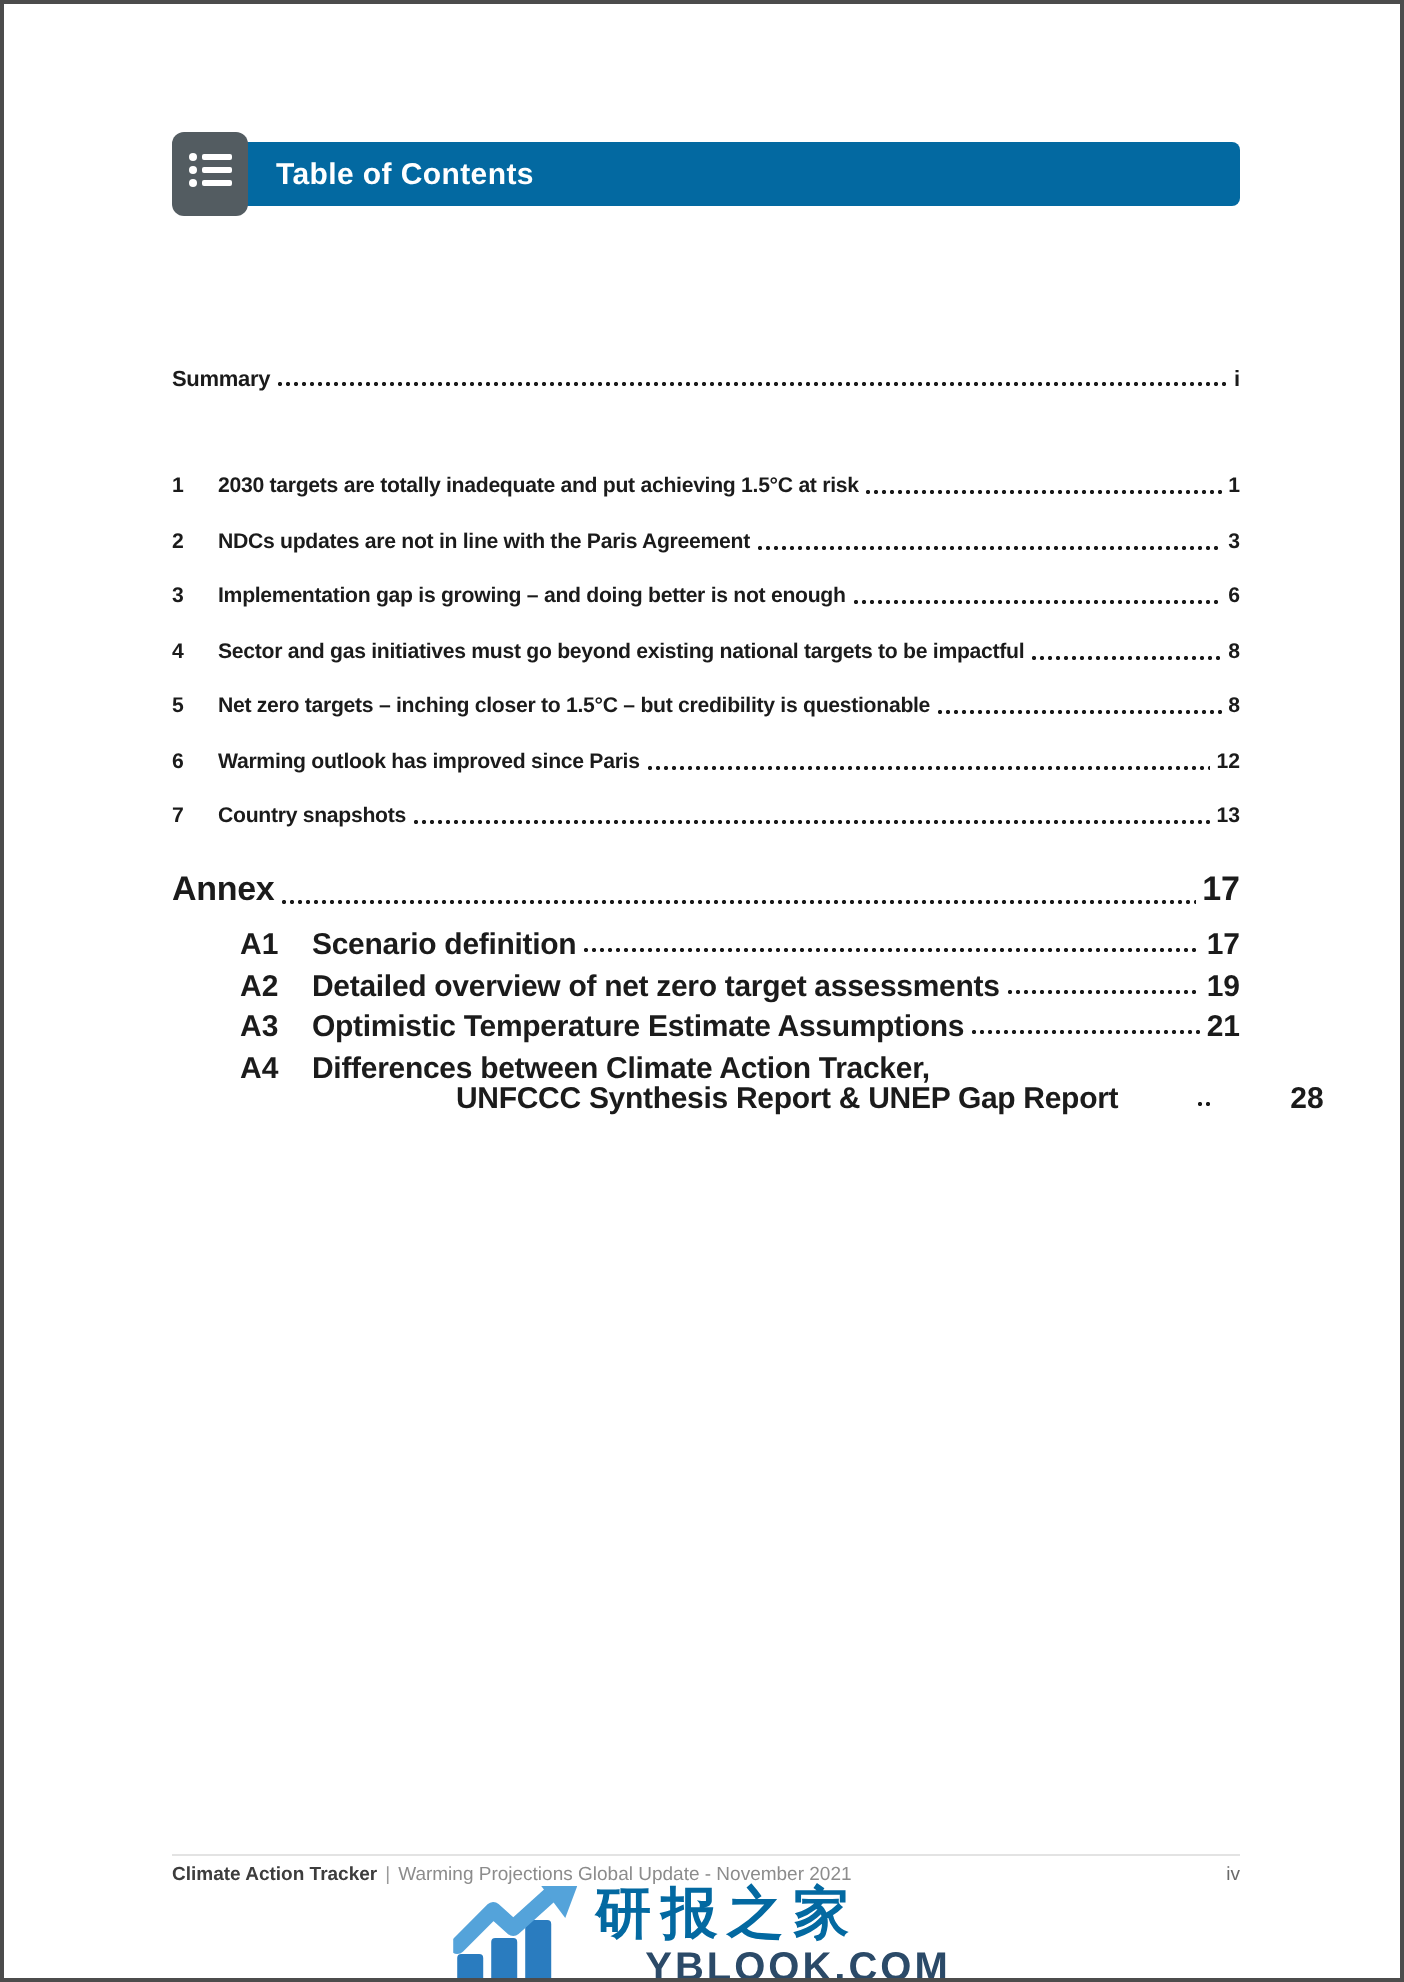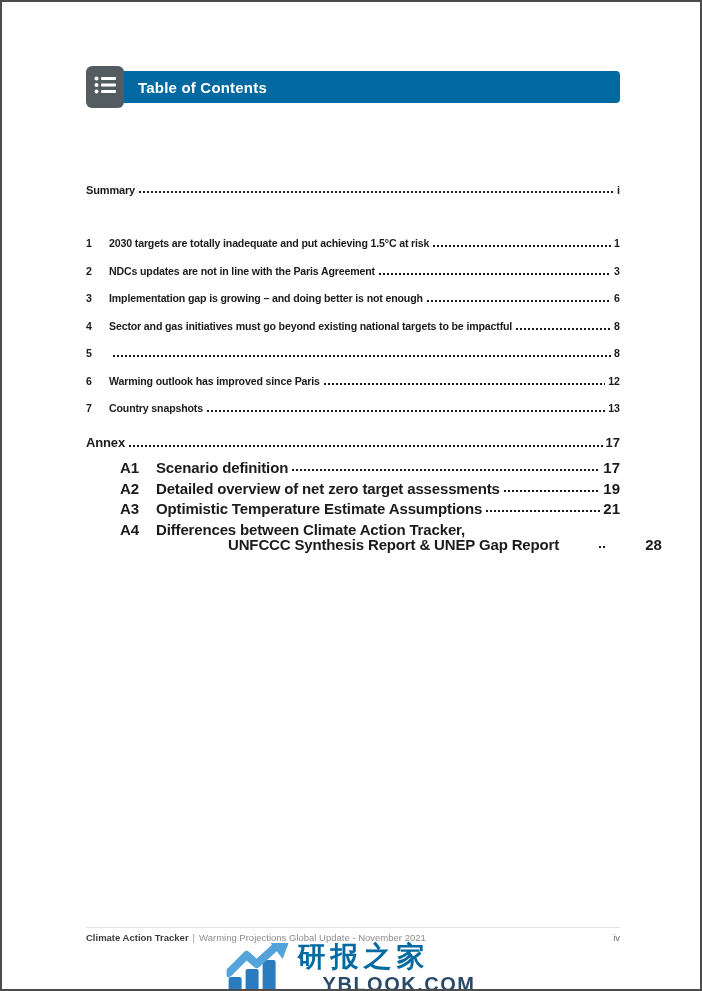--- a/index.html
+++ b/index.html
@@ -25,21 +25,21 @@
   .row .num{width:23px;flex-shrink:0;}
   .row .title{white-space:nowrap;flex-shrink:0;letter-spacing:-.15px;}
   .leader{
     flex:1;min-width:8px;height:4px;margin:0 3px 2px 3px;
     background-image:radial-gradient(circle,#1b1b1b 0.9px,rgba(0,0,0,0) 1.2px);
     background-size:4px 4px;background-repeat:repeat-x;background-position:left bottom;
   }
   .pageno{flex-shrink:0;}
   .summary-row{font-size:11px;margin-bottom:41px;}
   .item-row{font-size:10.6px;line-height:13px;margin-bottom:14.5px;}
-  .annex-row{font-size:13px;margin-top:20px;margin-bottom:12px;}
+  .annex-row{font-size:17px;margin-top:20px;margin-bottom:12px;}
   .sub-row{font-size:15px;line-height:12px;margin-bottom:8.5px;}
   .sub-row .indent{width:34px;flex-shrink:0;}
   .sub-row .num{width:36px;}
   .sub-row.cont{margin-top:-5px;gap:36px;}
   
   .footer-rule{position:absolute;left:84px;width:534px;top:925px;border-top:1px solid #e3e3e3;}
   .footer{
     position:absolute;left:84px;width:534px;top:930px;display:flex;align-items:flex-start;
     font-size:9.5px;color:#8c8c8c;
   }
@@ -110,20 +110,21 @@
 
     <div class="row item-row">
       <span class="num">4</span>
       <span class="title">Sector and gas initiatives must go beyond existing national targets to be impactful</span>
       <span class="leader"></span>
       <span class="pageno">8</span>
     </div>
 
     <div class="row item-row">
       <span class="num">5</span>
+      <span class="title">Net zero targets – inching closer to 1.5°C – but credibility is questionable</span>
       <span class="leader"></span>
       <span class="pageno">8</span>
     </div>
 
     <div class="row item-row">
       <span class="num">6</span>
       <span class="title">Warming outlook has improved since Paris</span>
       <span class="leader"></span>
       <span class="pageno">12</span>
     </div>

